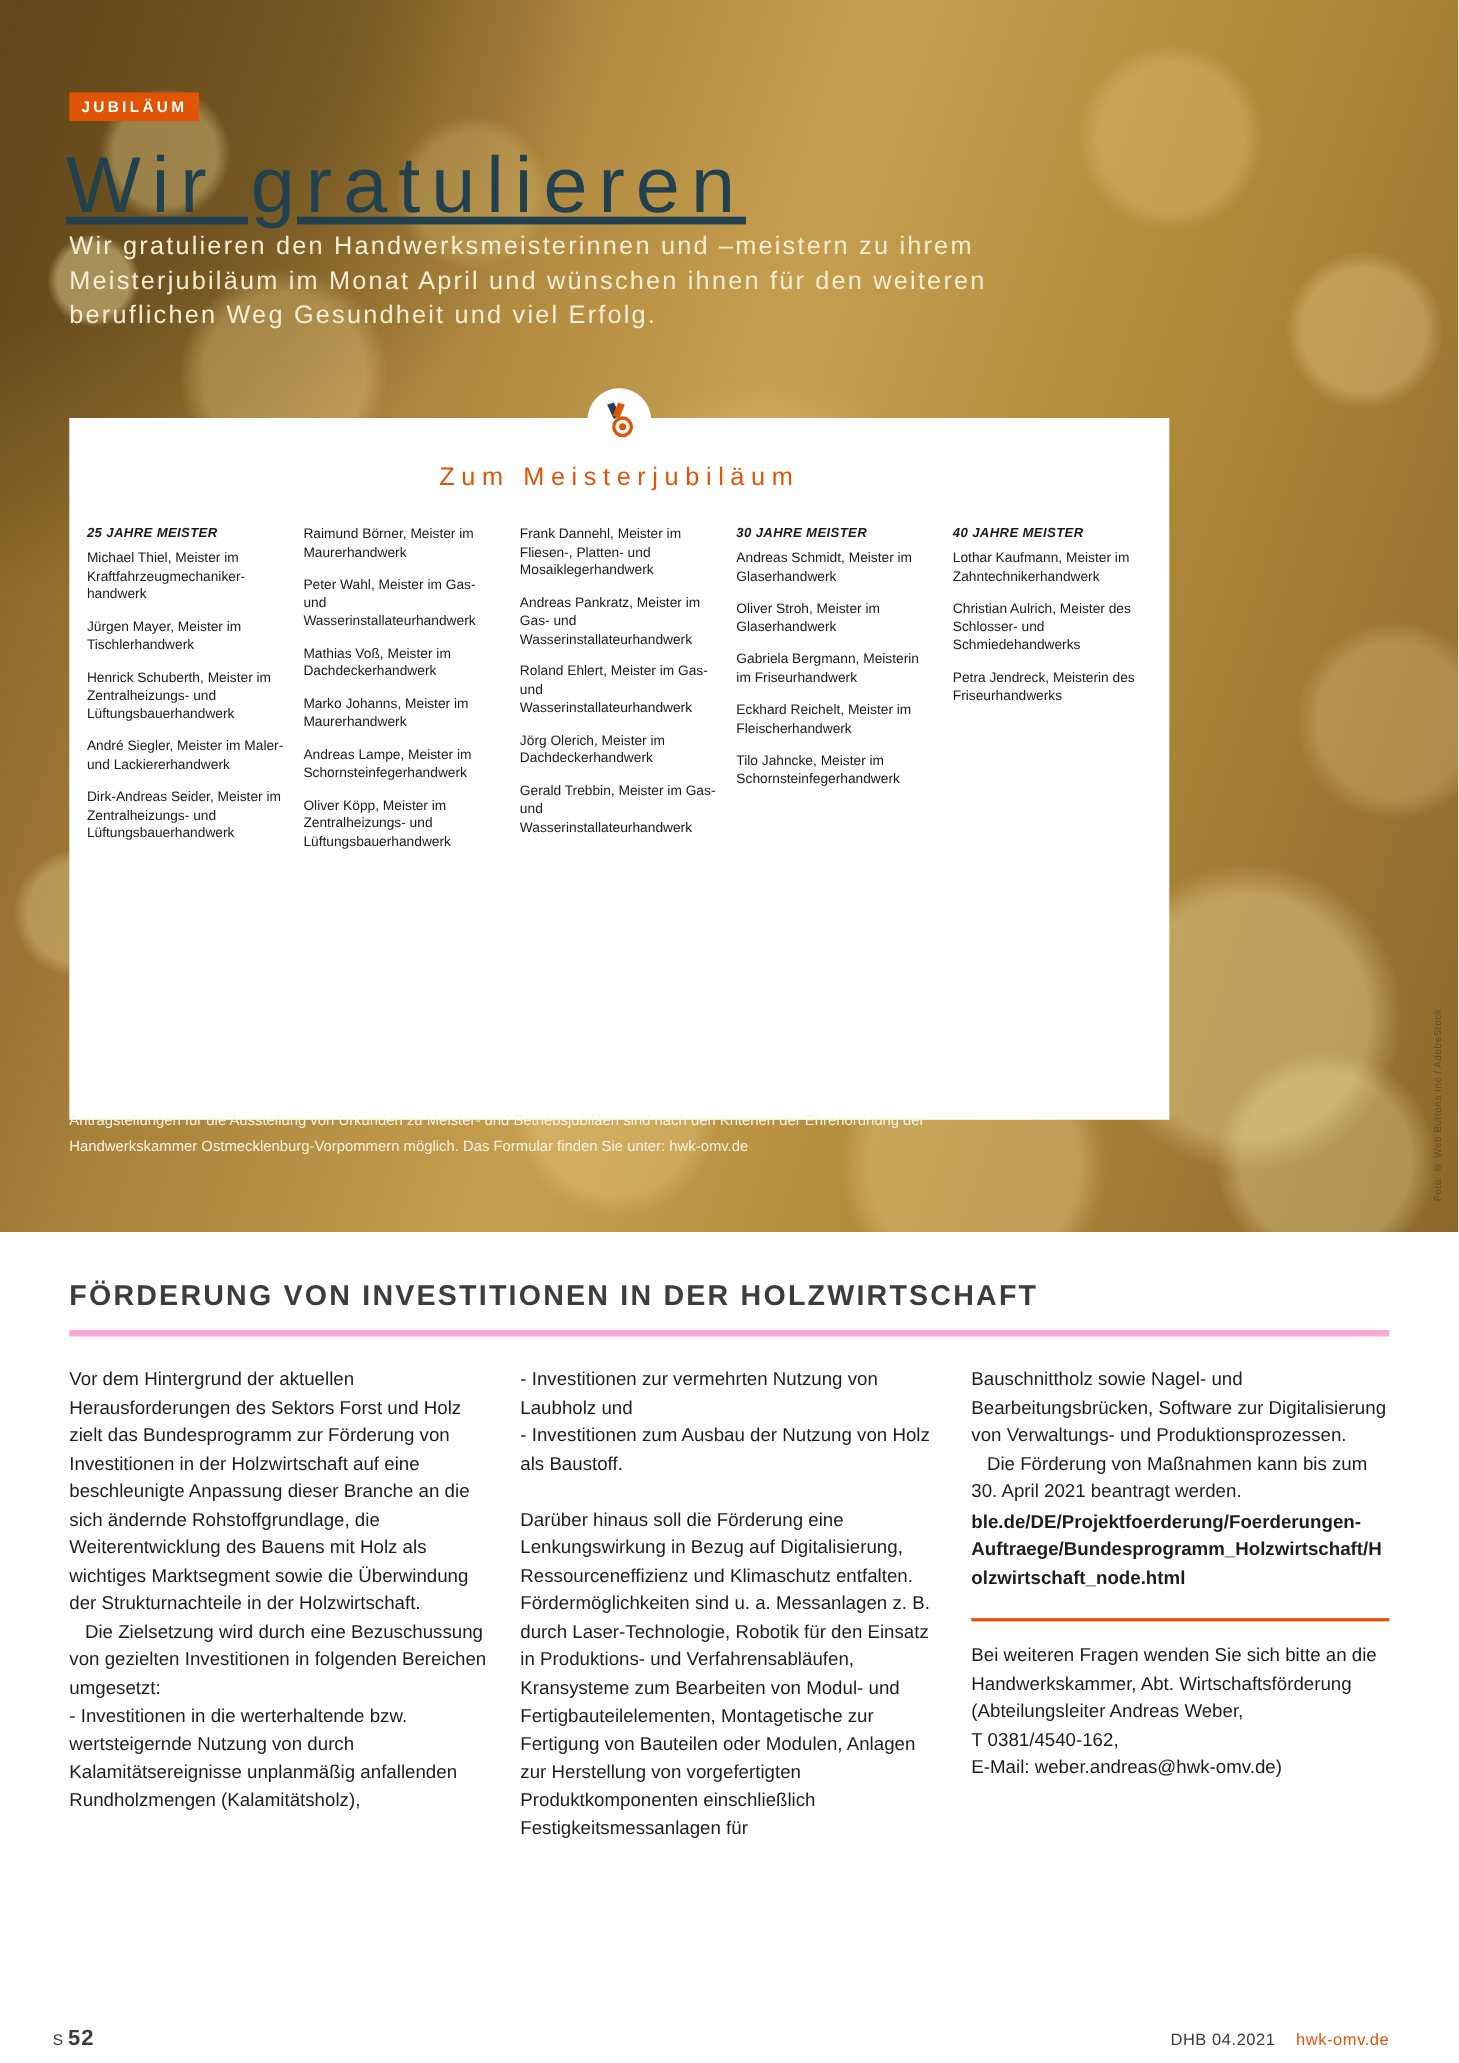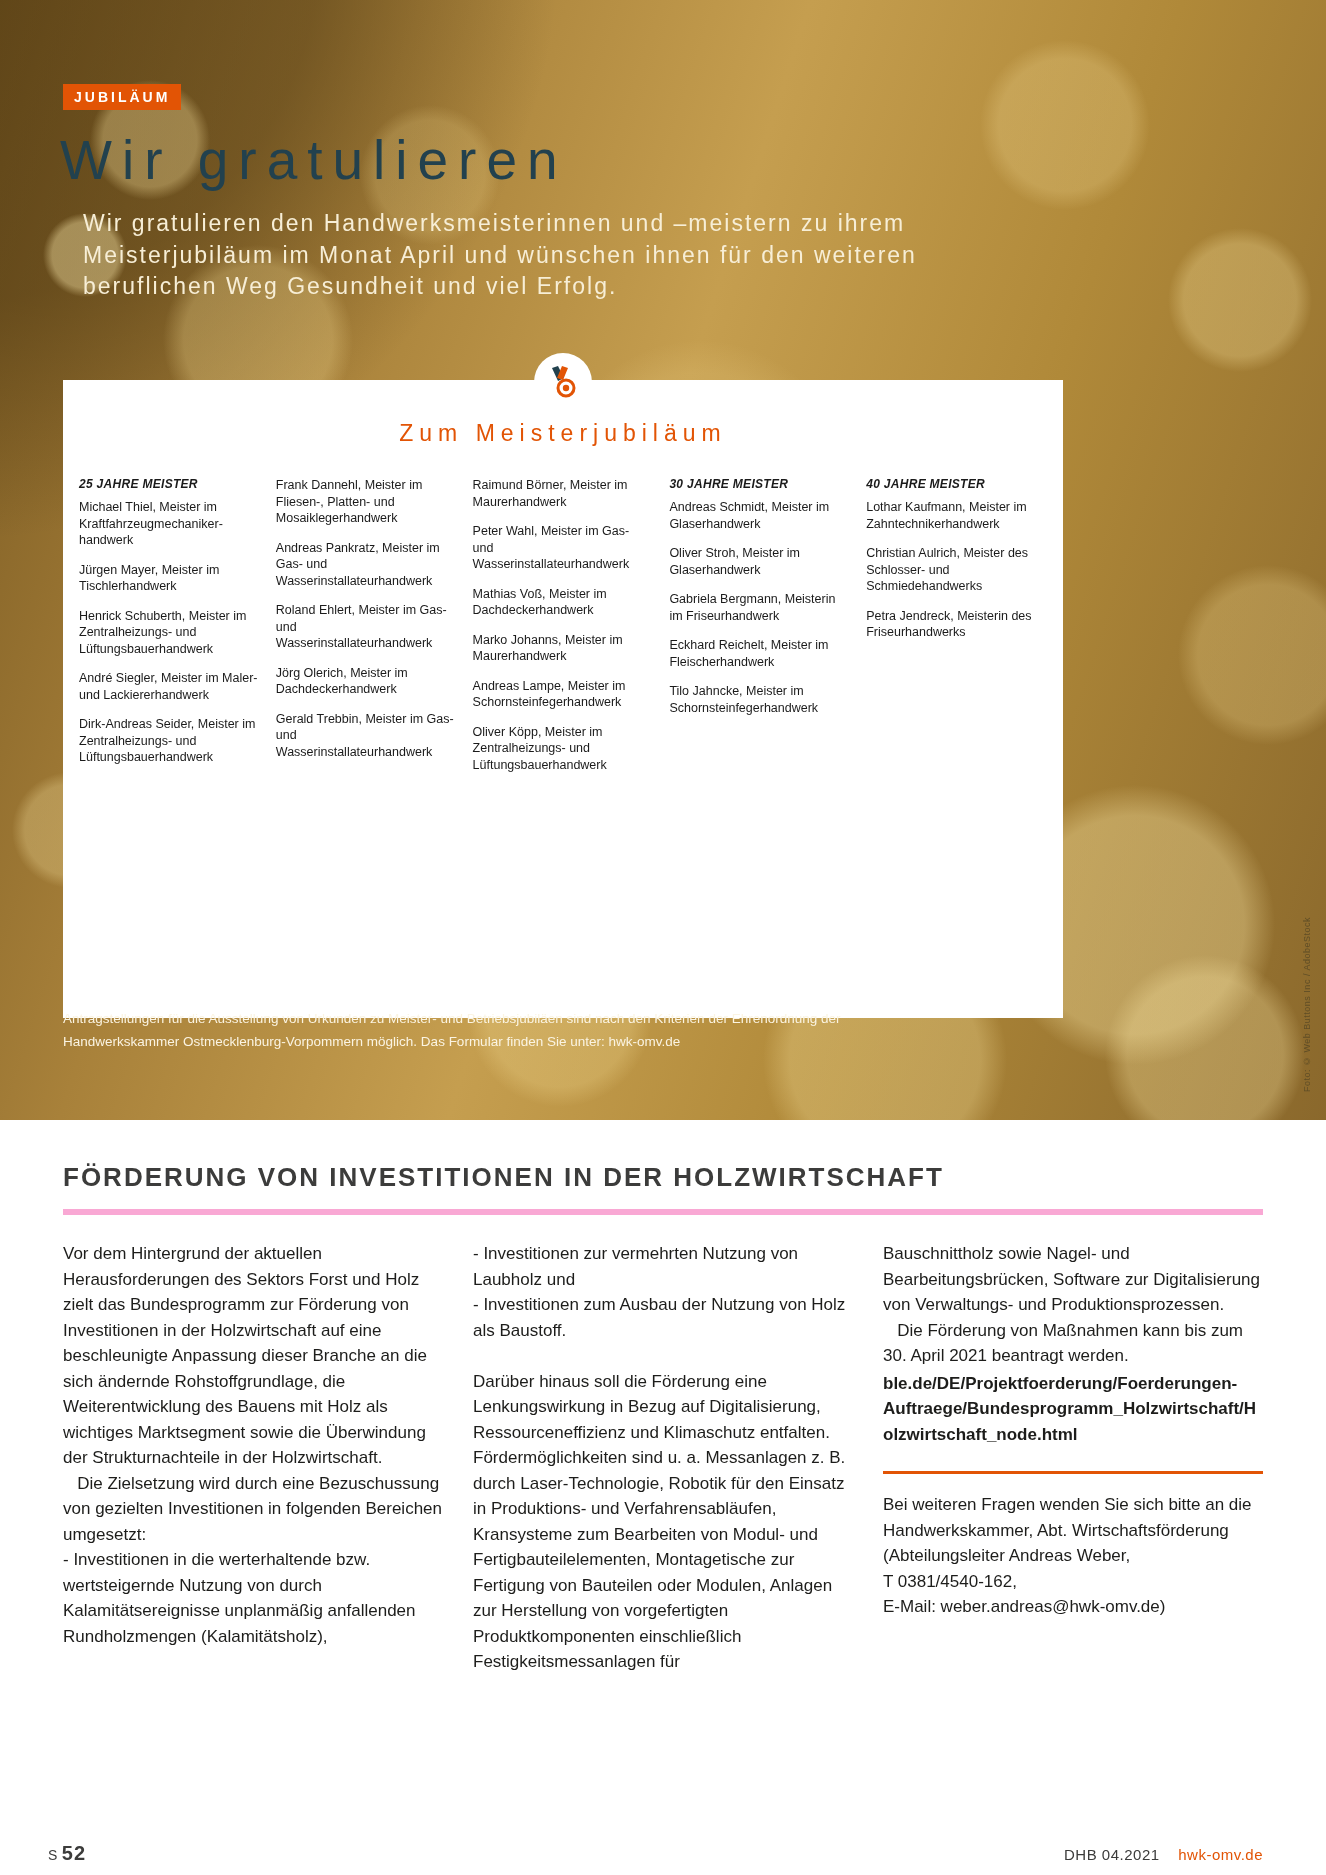--- a/index.html
+++ b/index.html
@@ -32,27 +32,28 @@
 
   .tag {
     position:absolute; left:63px; top:84px;
     background:#e25405; color:#ffffff;
     font-size:14px; font-weight:bold; letter-spacing:3px;
     padding:5px 11px;
   }
 
   .title {
     position:absolute; left:60px; top:128px;
-    color:#22414e; font-size:55px; font-weight:400; letter-spacing:10px;
+    color:#22414e; font-size:72px; font-weight:400; letter-spacing:10px;
     white-space:nowrap;
+    text-decoration:underline;
   }
 
   .intro {
     position:absolute; left:63px; top:208px; width:890px;
-    color:#f7eed6; font-size:23px; line-height:1.38; letter-spacing:2px;margin-left:20px;
+    color:#f7eed6; font-size:23px; line-height:1.38; letter-spacing:2px;
   }
 
   
   .card {
     position:absolute; left:63px; top:380px; width:1000px; height:638px;
     background:#ffffff;
   }
   .medal {
     position:absolute; left:50%; top:-27px; transform:translateX(-50%);
     width:58px; height:58px; border-radius:50%; background:#ffffff;
@@ -145,37 +146,37 @@
               <p class="entry">Jürgen Mayer, Meister im Tischlerhandwerk</p>
               <p class="entry">Henrick Schuberth, Meister im Zentralheizungs- und Lüftungsbauerhandwerk</p>
               <p class="entry">André Siegler, Meister im Maler- und Lackiererhandwerk</p>
               <p class="entry">Dirk-Andreas Seider, Meister im Zentralheizungs- und Lüftungsbauerhandwerk</p>
             </div>
         </div>
         <div class="col">
 
           <div>
 
-          <p class="entry">Frank Dannehl, Meister im Fliesen-, Platten- und Mosaiklegerhandwerk</p>
-              <p class="entry">Andreas Pankratz, Meister im Gas- und Wasserinstallateurhandwerk</p>
-              <p class="entry">Roland Ehlert, Meister im Gas- und Wasserinstallateurhandwerk</p>
-              <p class="entry">Jörg Olerich, Meister im Dachdeckerhandwerk</p>
-              <p class="entry">Gerald Trebbin, Meister im Gas- und Wasserinstallateurhandwerk</p>
-            </div>
-        </div>
-        <div class="col">
-
-          <div>
-
           <p class="entry">Raimund Börner, Meister im Maurerhandwerk</p>
               <p class="entry">Peter Wahl, Meister im Gas- und Wasserinstallateurhandwerk</p>
               <p class="entry">Mathias Voß, Meister im Dachdeckerhandwerk</p>
               <p class="entry">Marko Johanns, Meister im Maurerhandwerk</p>
               <p class="entry">Andreas Lampe, Meister im Schornsteinfegerhandwerk</p>
               <p class="entry">Oliver Köpp, Meister im Zentralheizungs- und Lüftungsbauerhandwerk</p>
+            </div>
+        </div>
+        <div class="col">
+
+          <div>
+
+          <p class="entry">Frank Dannehl, Meister im Fliesen-, Platten- und Mosaiklegerhandwerk</p>
+              <p class="entry">Andreas Pankratz, Meister im Gas- und Wasserinstallateurhandwerk</p>
+              <p class="entry">Roland Ehlert, Meister im Gas- und Wasserinstallateurhandwerk</p>
+              <p class="entry">Jörg Olerich, Meister im Dachdeckerhandwerk</p>
+              <p class="entry">Gerald Trebbin, Meister im Gas- und Wasserinstallateurhandwerk</p>
             </div>
         </div>
         <div class="col">
           <div class="col-head">30 JAHRE MEISTER</div>
           <div>
 
           <p class="entry">Andreas Schmidt, Meister im Glaserhandwerk</p>
               <p class="entry">Oliver Stroh, Meister im Glaserhandwerk</p>
               <p class="entry">Gabriela Bergmann, Meisterin im Friseurhandwerk</p>
               <p class="entry">Eckhard Reichelt, Meister im Fleischerhandwerk</p>

